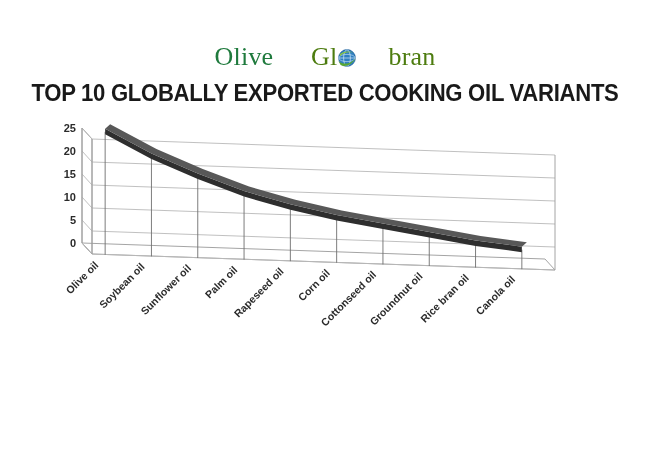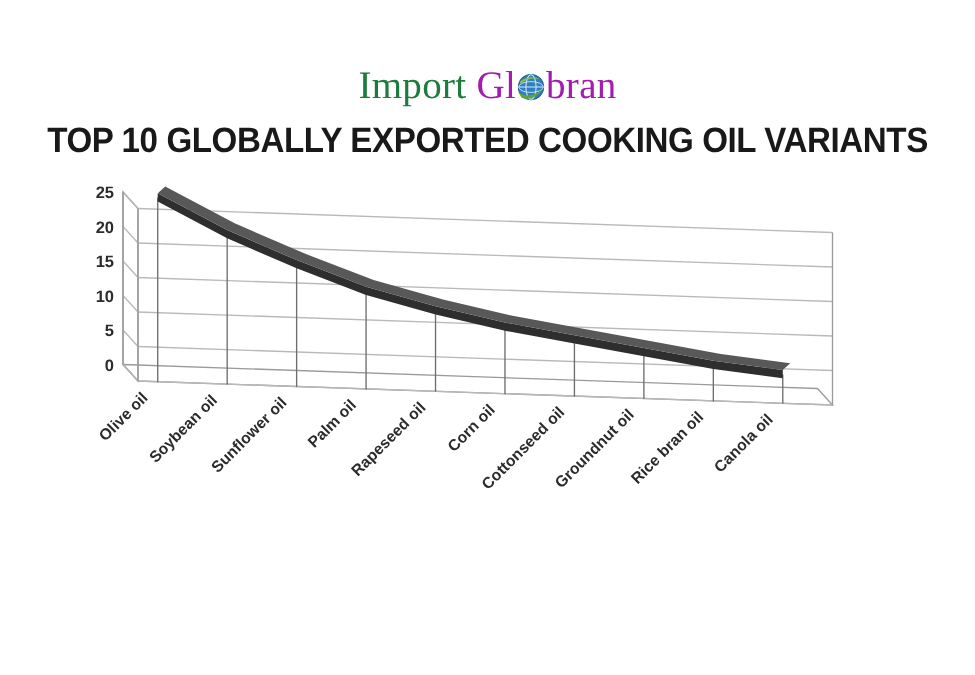--- a/index.html
+++ b/index.html
@@ -27,22 +27,23 @@
     font-family: "Liberation Serif", serif;
     font-size: 26px;
     line-height: 30px;
     letter-spacing: 0.2px;
   }
   #logo .word-import {
     color: #1f7a3d;
     font-weight: 400;
   }
   #logo .word-gl, #logo .word-bals {
-    color: #a21caf;
+    color: #4d7c0f;
     font-weight: 400;
+    margin-left: 31px;
   }
   #logo .globe-wrap {
     display: inline-block;
     width: 20px;
     height: 20px;
     position: relative;
     vertical-align: -3px;
     margin: 0 0px;
   }
 
@@ -104,21 +105,21 @@
     stroke: #6e6e6e;
     stroke-width: 0.9;
   }
   .ribbon-top { fill: #585858; }
   .ribbon-side { fill: #2e2e2e; }
 </style>
 </head>
 <body>
 
 <div id="logo">
-  <span class="word-import">Import</span><span>&nbsp;</span><span class="word-gl">Gl</span><span class="globe-wrap"><svg width="20" height="20" viewBox="0 0 20 20" aria-hidden="true">
+  <span class="word-import">Olive</span><span>&nbsp;</span><span class="word-gl">Gl</span><span class="globe-wrap"><svg width="20" height="20" viewBox="0 0 20 20" aria-hidden="true">
       <circle cx="10" cy="10" r="8.4" fill="#2f7fc1"></circle>
       <circle cx="10" cy="10" r="8.4" fill="none" stroke="#1b5c94" stroke-width="0.7"></circle>
       <ellipse cx="10" cy="10" rx="3.4" ry="8.2" fill="none" stroke="#cfe6f7" stroke-width="0.7"></ellipse>
       <line x1="1.7" y1="10" x2="18.3" y2="10" stroke="#cfe6f7" stroke-width="0.7"></line>
       <ellipse cx="10" cy="10" rx="8.2" ry="3.6" fill="none" stroke="#cfe6f7" stroke-width="0.6"></ellipse>
       <path d="M1.6 13.3 C5.5 16.6, 12.5 16.9, 18.6 10.4 C15.2 16.2, 8.4 19.6, 3.6 17.0 Z" fill="#5aa832"></path>
       <path d="M2.4 6.6 C6.2 3.2, 12.0 2.5, 16.4 4.8 C11.8 3.6, 6.2 4.6, 3.3 7.9 Z" fill="#8cc63f"></path>
     </svg></span><span class="word-bals">bran</span>
 </div>
 

